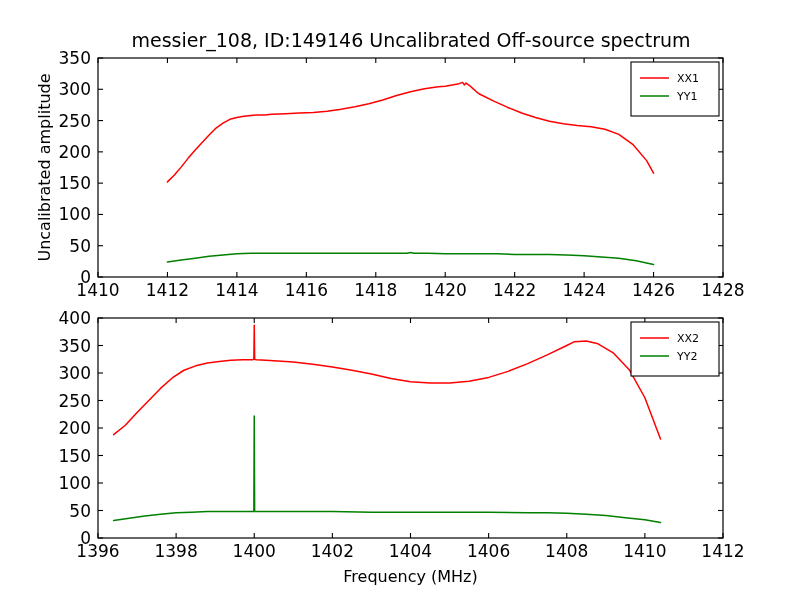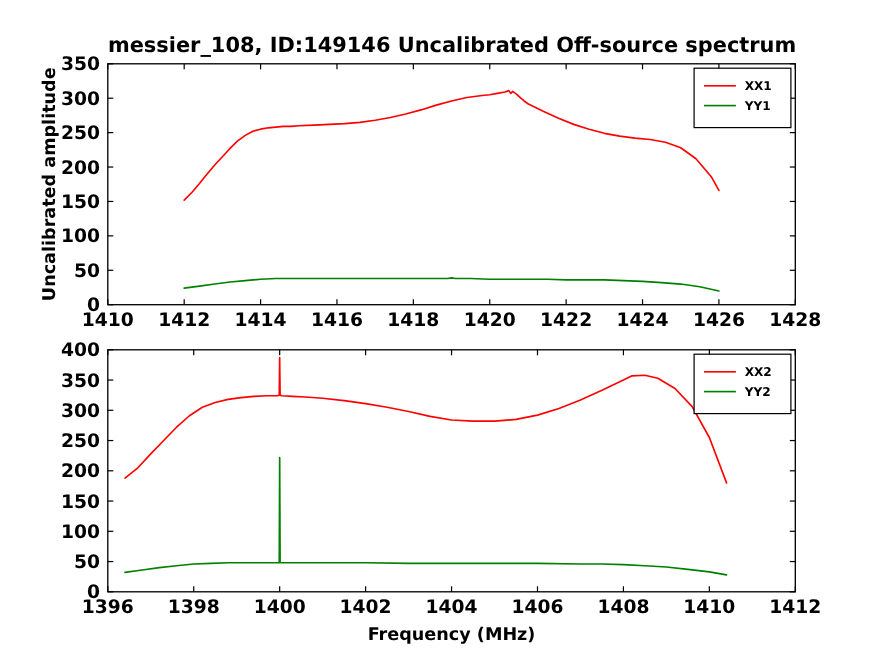--- a/index.html
+++ b/index.html
@@ -11,21 +11,20 @@
     width: 800px;
     height: 600px;
     font-family: "DejaVu Sans", sans-serif;
     overflow: hidden;
   }
   #figure {
     position: relative;
     width: 800px;
     height: 600px;
     background: #ffffff;
-    font-weight: bold;
   }
   svg { display: block; }
   .tick-label {
     font-family: "DejaVu Sans", sans-serif;
     font-size: 17px;
     fill: #000000;
   }
   .axis-title {
     font-family: "DejaVu Sans", sans-serif;
     font-size: 16px;

